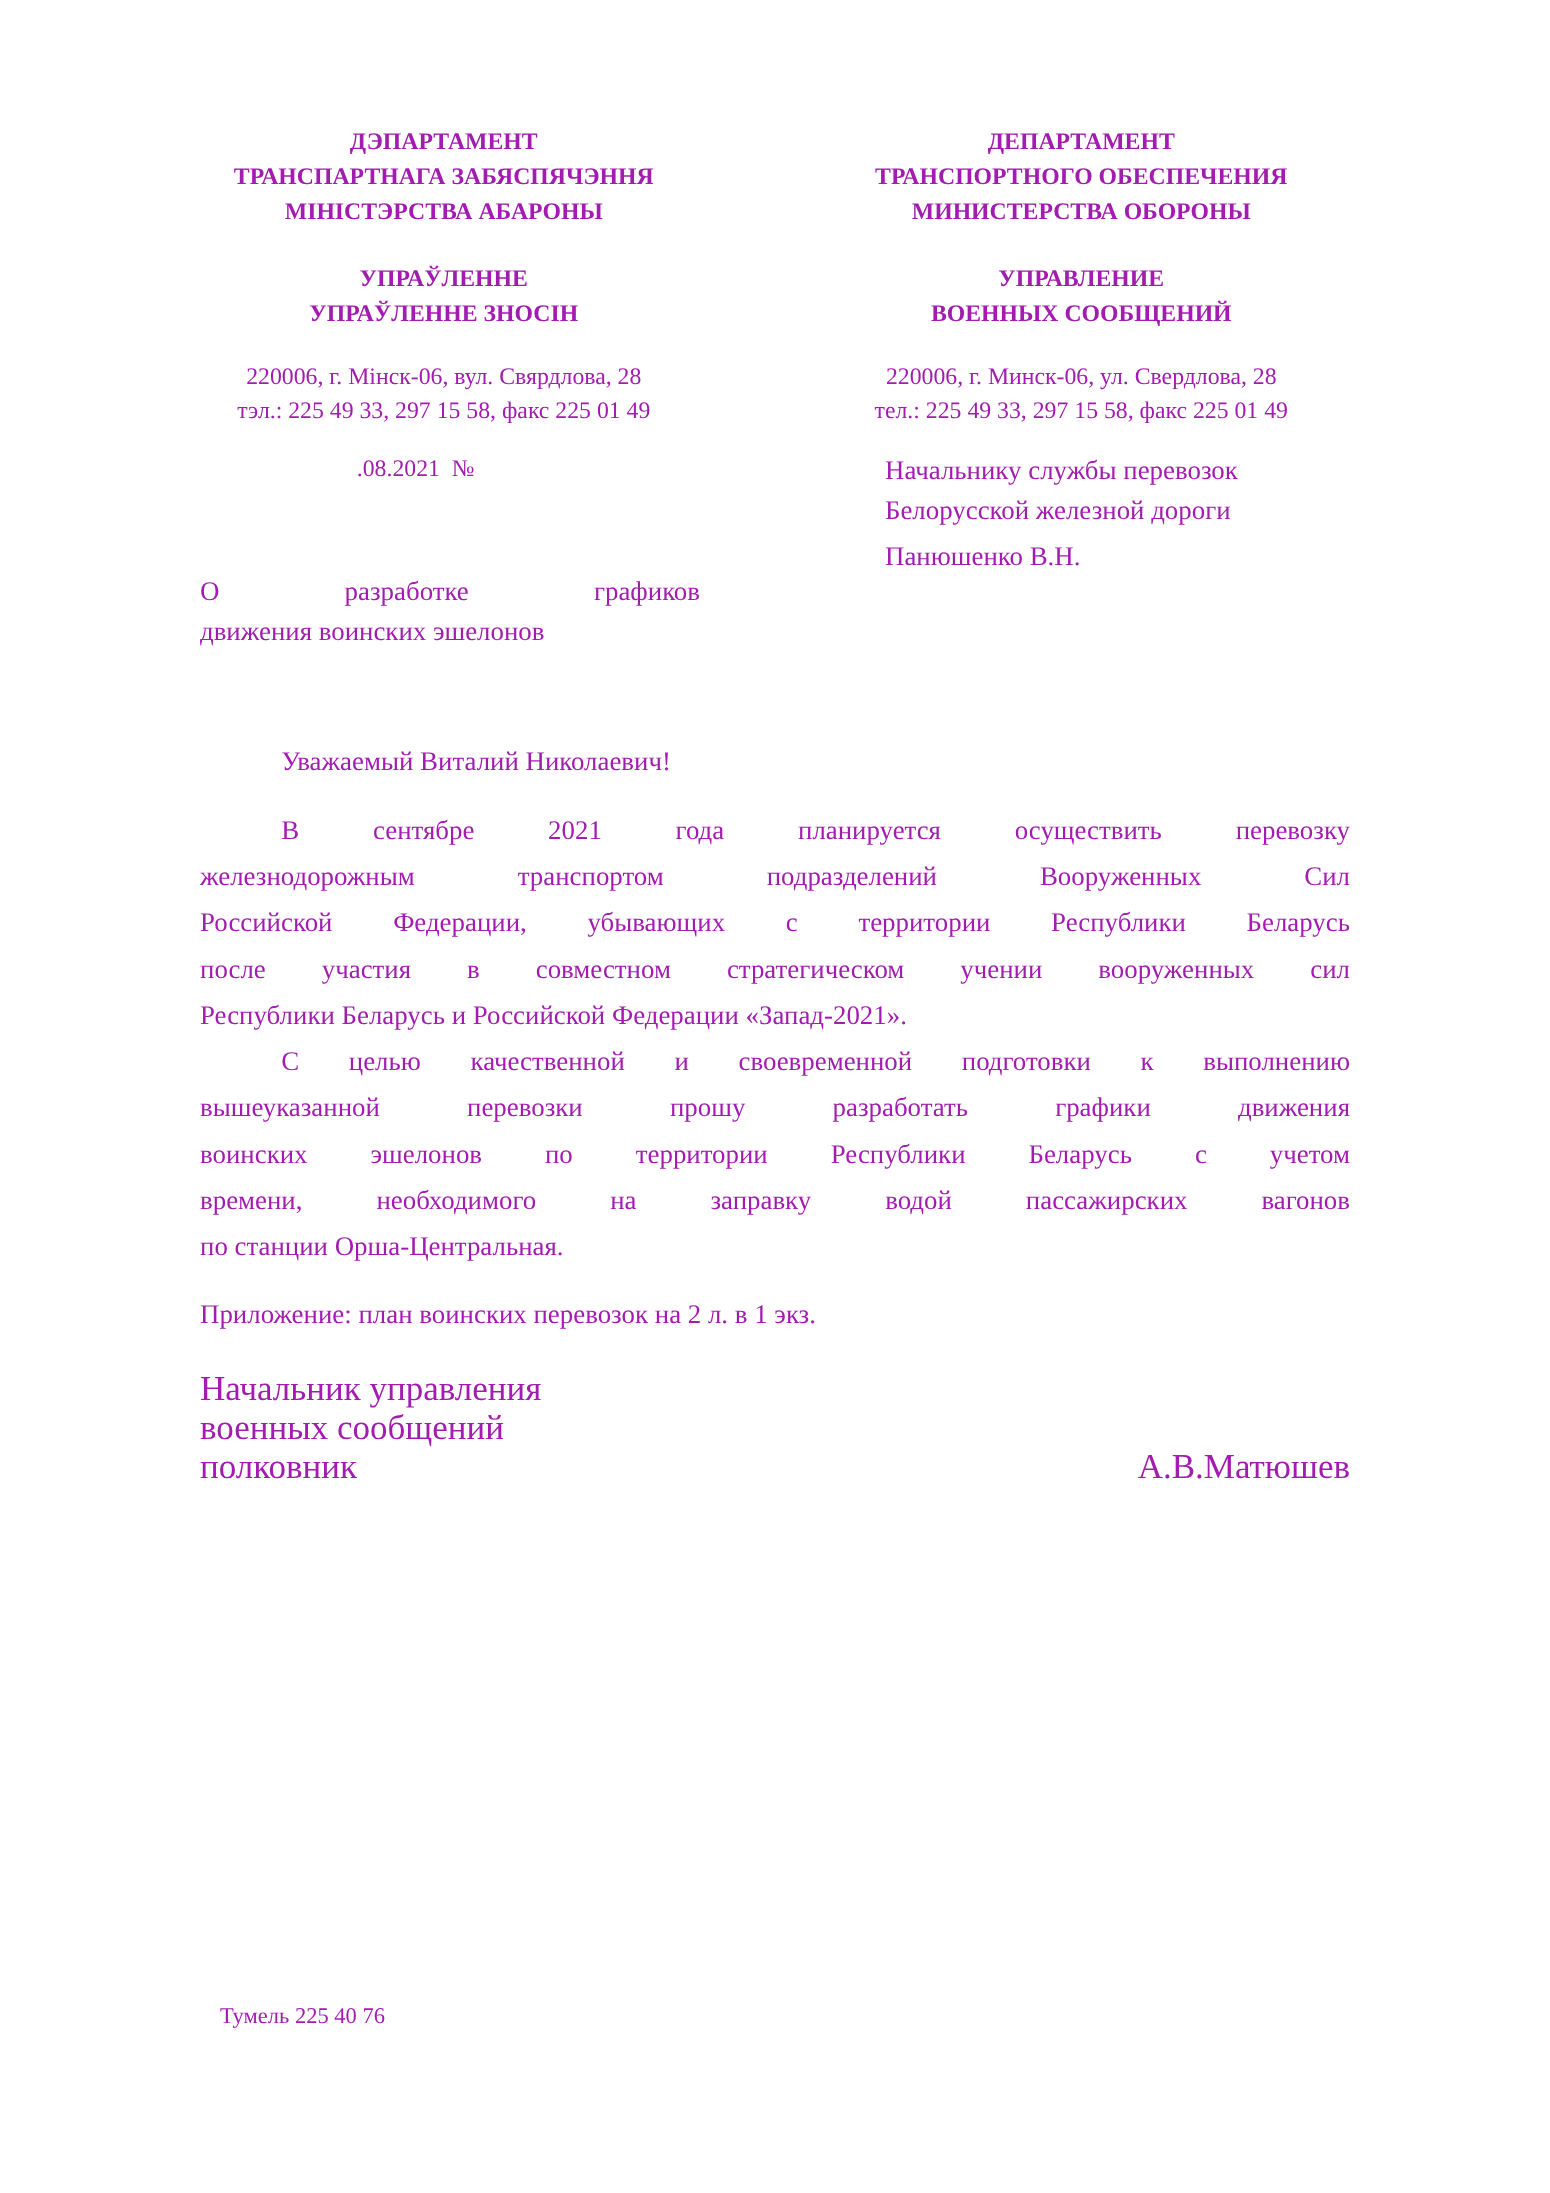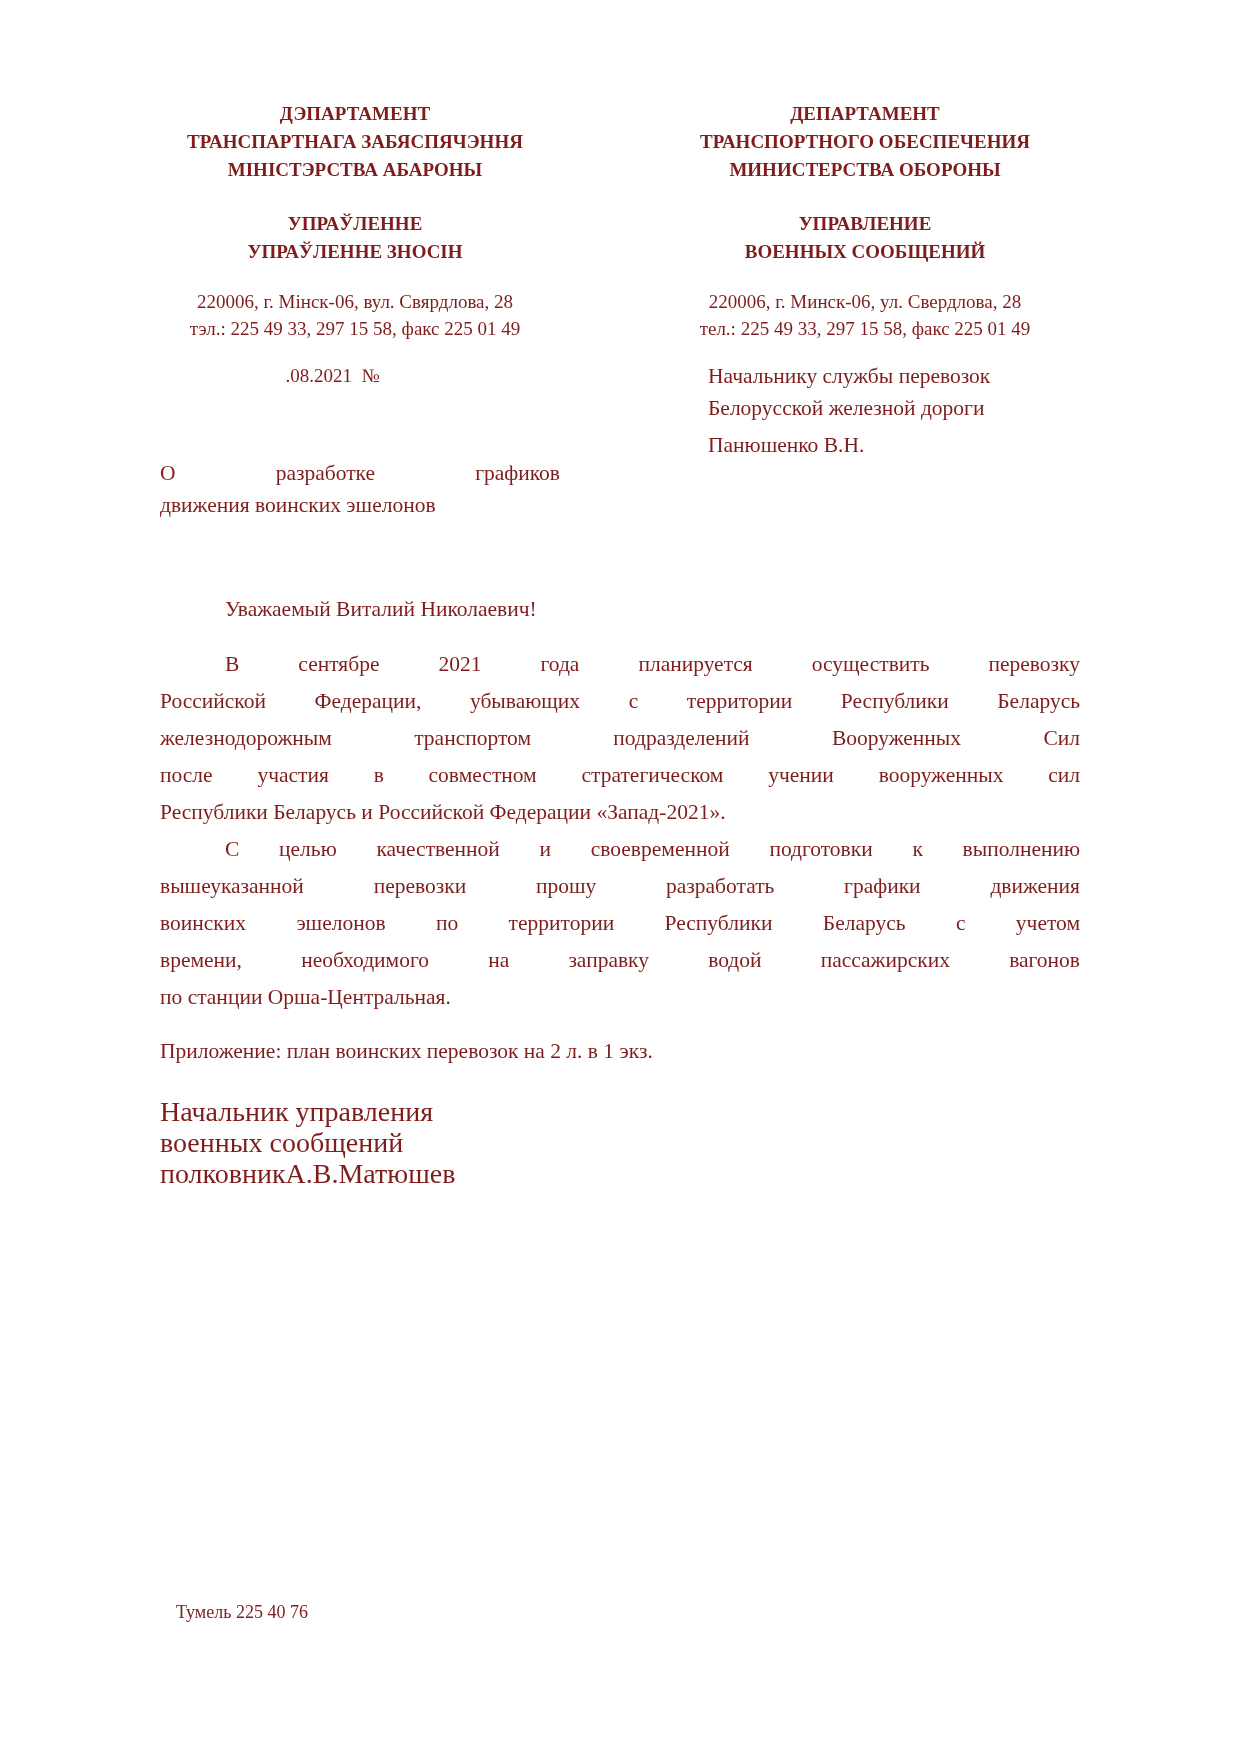--- a/index.html
+++ b/index.html
@@ -1,20 +1,20 @@
 <!DOCTYPE html>
 <html><head>
 <meta charset="utf-8">
 <style>
   html, body { margin:0; padding:0; background:#ffffff; }
   .page {
     position:relative;
     width:1240px; height:1754px;
     background:#ffffff;
-    color:#7f1d1d;
+    color:#a21caf;
     font-family:"Liberation Serif", "DejaVu Serif", serif;
     box-sizing:border-box;
     padding-top:100px;
     overflow:hidden;
   }
   .letterhead, .row2 {
     display:grid;
     grid-template-columns:430px 470px;
     column-gap:60px;
     padding-left:140px;
@@ -31,21 +31,21 @@
   .subject { margin:-4px 0 0 160px; width:400px; font-size:21.5px; line-height:32px; }
   .jl { text-align:justify; text-align-last:justify; }
   .jl-last { text-align:left; text-align-last:left; }
   .indent { padding-left:65px; }
   .salutation { margin:72px 0 0 160px; font-size:21.5px; line-height:32px; text-indent:65px; }
   .para { width:920px; margin:0 0 0 160px; font-size:21.5px; line-height:37px; }
   .para-first { margin-top:21px; }
   .attachment { margin:20px 0 0 160px; font-size:21.5px; line-height:30px; }
   .closing { margin:24px 0 0 160px; font-size:21.5px; line-height:32px; text-indent:65px; }
   .signature { margin:30px 0 0 160px; width:920px; font-size:28px; line-height:31px; }
-  .sig-row { display:flex; }
+  .sig-row { display:flex; justify-content:space-between; }
   .footer { position:absolute; left:176px; top:1600px; font-size:18px; line-height:24px; }
 </style>
 </head>
 <body>
 
 <div class="page">
 
   <div class="letterhead">
     <div class="lh-col">
       <div class="org-line">ДЭПАРТАМЕНТ</div>
@@ -78,22 +78,22 @@
 
   <div class="subject">
     <div class="jl">О разработке графиков</div>
     <div class="jl-last">движения воинских эшелонов</div>
   </div>
 
   <div class="salutation">Уважаемый Виталий Николаевич!</div>
 
   <div class="para para-first">
     <div class="jl indent">В сентябре 2021 года планируется осуществить перевозку</div>
+    <div class="jl">железнодорожным транспортом подразделений Вооруженных Сил</div>
     <div class="jl">Российской Федерации, убывающих с территории Республики Беларусь</div>
-    <div class="jl">железнодорожным транспортом подразделений Вооруженных Сил</div>
     <div class="jl">после участия в совместном стратегическом учении вооруженных сил</div>
     <div class="jl-last">Республики Беларусь и Российской Федерации «Запад-2021».</div>
   </div>
 
   <div class="para">
     <div class="jl indent">С целью качественной и своевременной подготовки к выполнению</div>
     <div class="jl">вышеуказанной перевозки прошу разработать графики движения</div>
     <div class="jl">воинских эшелонов по территории Республики Беларусь с учетом</div>
     <div class="jl">времени, необходимого на заправку водой пассажирских вагонов</div>
     <div class="jl-last">по станции Орша-Центральная.</div>

